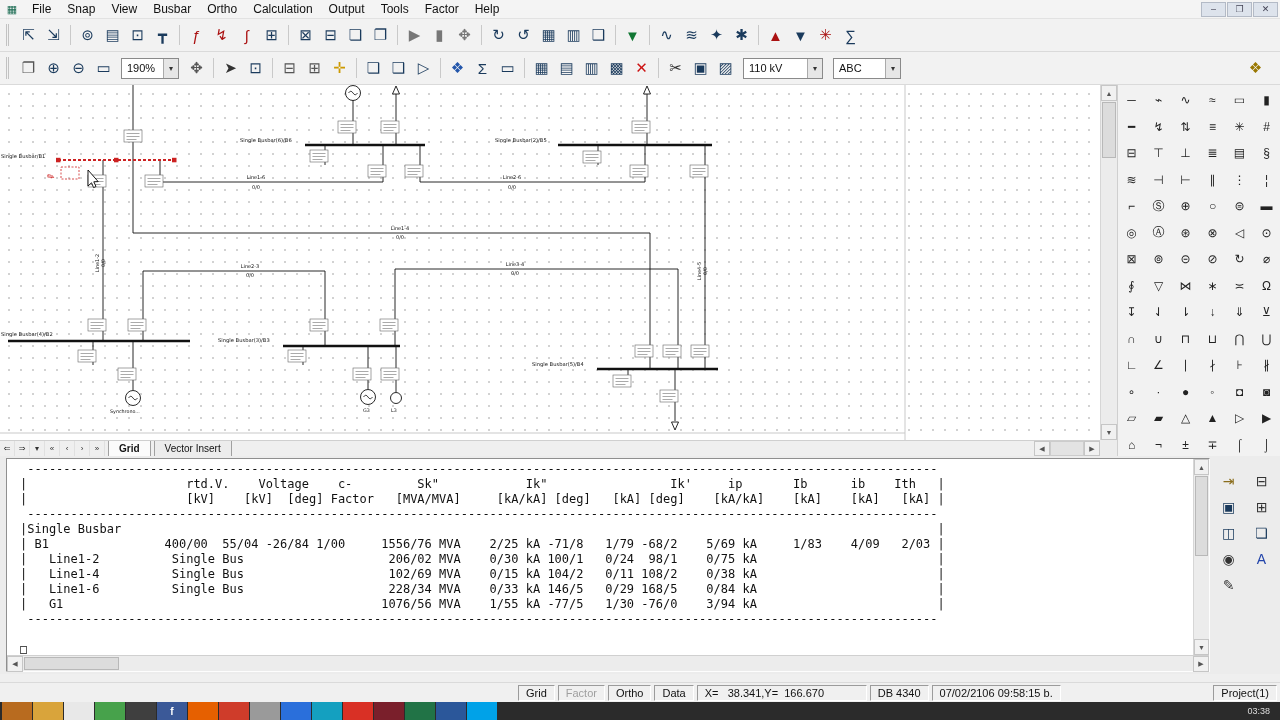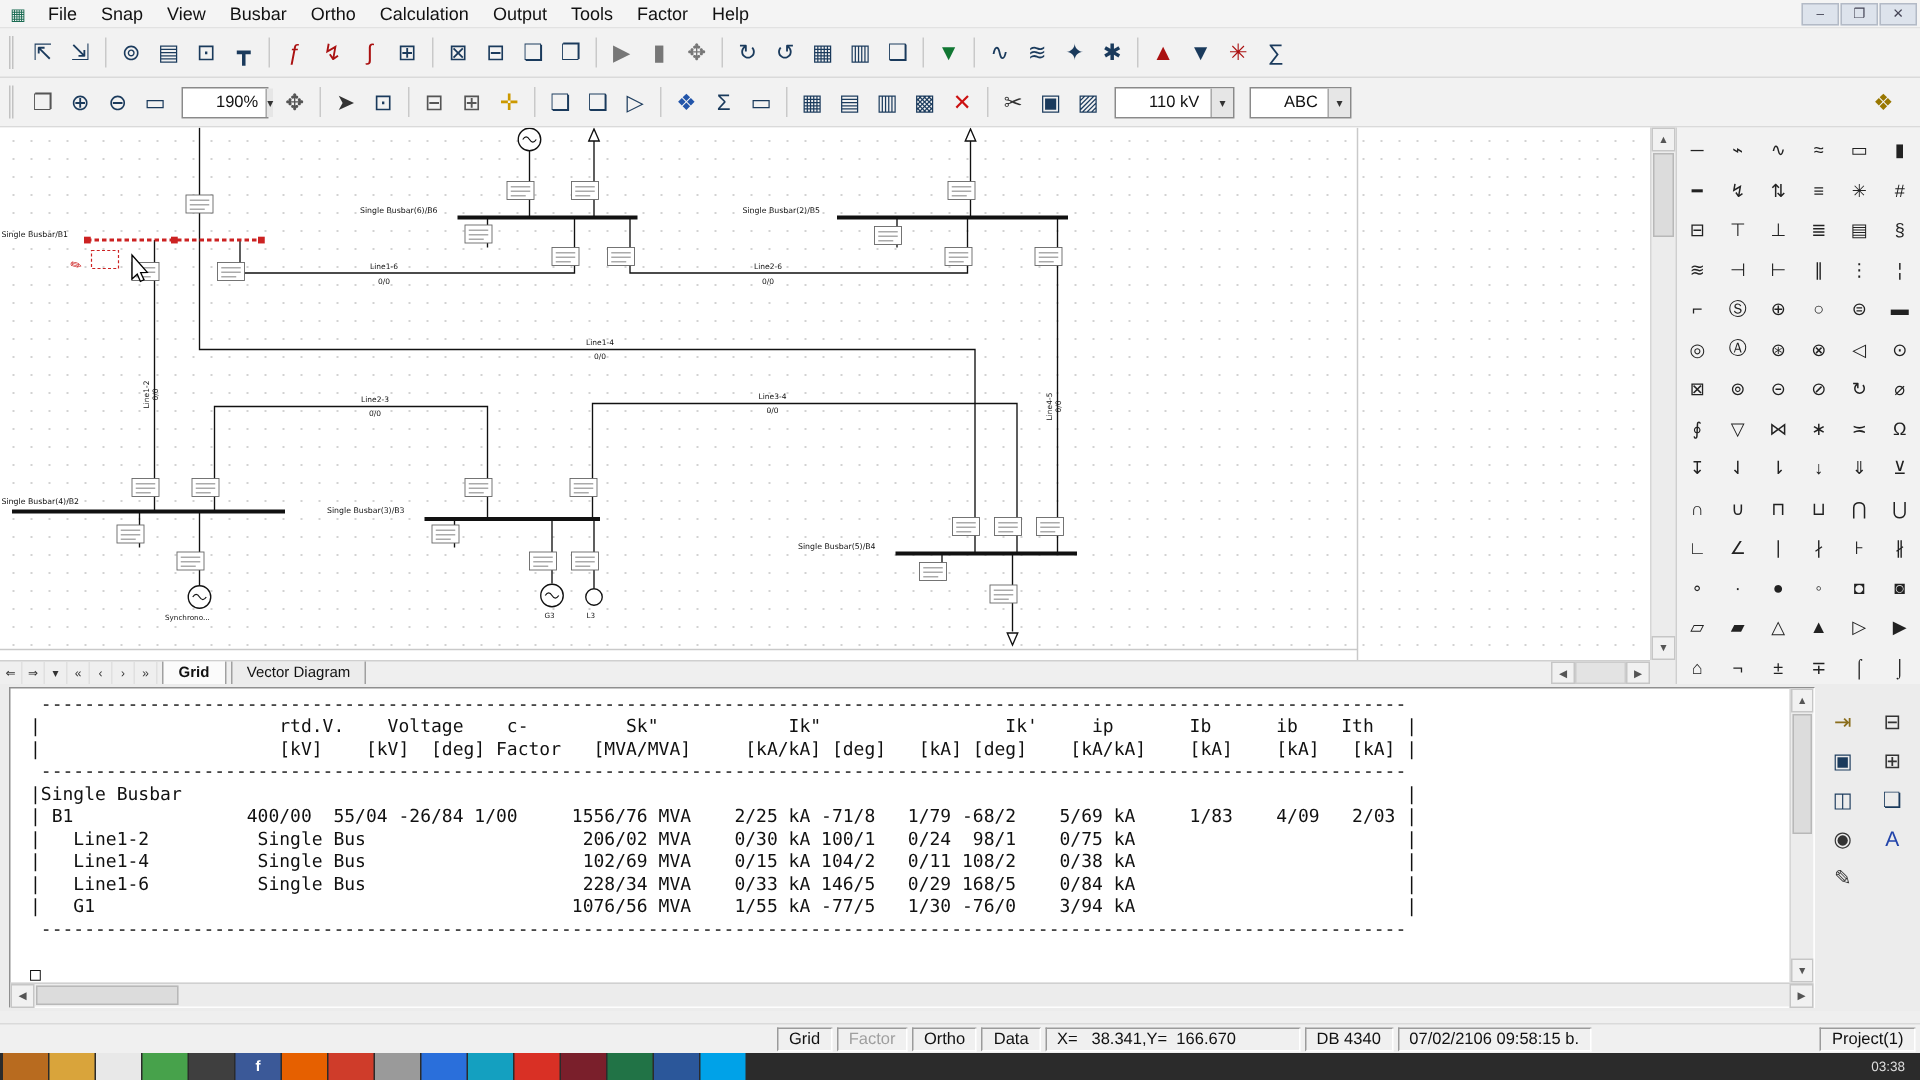--- a/index.html
+++ b/index.html
@@ -14,21 +14,21 @@
   .win-controls { margin-left:auto; display:flex; padding-right:2px; }
   .win-btn { width:25px; height:15px; display:flex; align-items:center; justify-content:center; font-size:9px; background:#dde3ec; border:1px solid #b3bac6; color:#445; margin-left:1px; }
 
   
   .toolbar { height:33px; background:#f2f2f2; border-bottom:1px solid #dadada; display:flex; align-items:center; padding:0 4px; }
   .grip { width:4px; height:22px; border-left:3px double #c2c2c2; margin:0 6px 0 2px; }
   .tb-icons { display:flex; align-items:center; }
   .tb-icon { width:25px; height:25px; display:flex; align-items:center; justify-content:center; font-size:15px; color:#1a3a5c; }
   .sep { width:1px !important; height:20px !important; background:#c9c9c9; margin:0 4px; padding:0; }
   .combo { display:flex; align-items:center; height:21px; border:1px solid #8a8a8a; background:#fff; font-size:11px; margin:0 5px; padding-left:5px; }
-  .combo .val { flex:1; white-space:nowrap;margin-left:17px; }
+  .combo .val { flex:1; white-space:nowrap; }
   .combo-arrow { width:15px; height:19px; background:#e6e6e6; border-left:1px solid #aaa; display:flex; align-items:center; justify-content:center; font-size:8px; color:#333; margin-left:5px; }
   .w-zoom { width:58px; } .w-volt { width:80px; } .w-abc { width:68px; }
   .tb-right { margin-left:auto; display:flex; padding-right:8px; }
 
   
   .content-row { display:flex; height:371px; }
   .left-col { width:1100px; display:flex; flex-direction:column; }
   .canvas { width:1100px; height:355px; background:#fff; position:relative; overflow:hidden;
             background-image:radial-gradient(circle, #d2d2d2 0.9px, rgba(0,0,0,0) 0.9px);
             background-size:12px 12px; background-position:3px 3px; }
@@ -361,21 +361,21 @@
             <span class="tab-nav-btn">⇐</span>
             <span class="tab-nav-btn">⇒</span>
             <span class="tab-nav-btn">▾</span>
             <span class="tab-nav-btn">«</span>
             <span class="tab-nav-btn">‹</span>
             <span class="tab-nav-btn">›</span>
             <span class="tab-nav-btn">»</span>
           </div>
         <div class="tabs">
             <span class="tab active">Grid</span>
-            <span class="tab">Vector Diagram</span>
+            <span class="tab">Vector Insert</span>
           </div>
         <div class="tab-filler"></div>
         <div class="mini-hscroll">
           <span class="sb-btn">◀</span>
           <span class="mini-track"></span>
           <span class="sb-btn">▶</span>
         </div>
       </div>
     </div>
 

